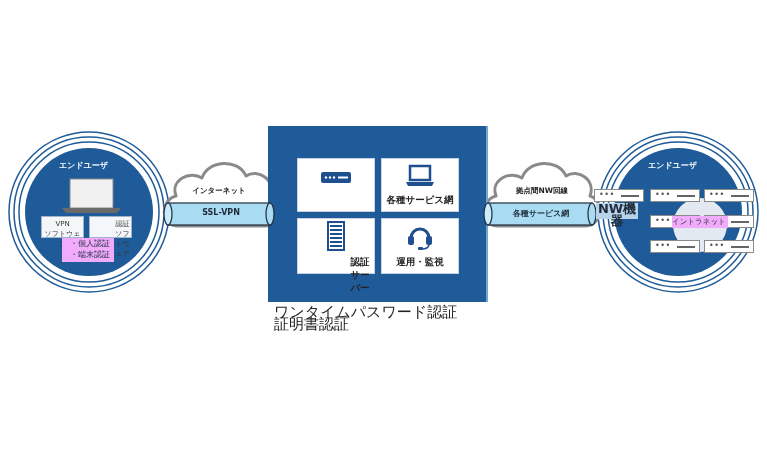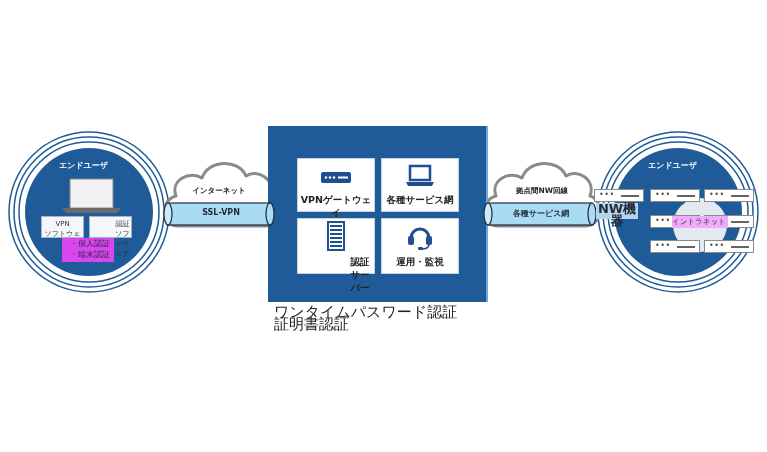--- a/index.html
+++ b/index.html
@@ -5,21 +5,21 @@
     html, body { margin: 0; padding: 0; background: #ffffff; }
     body { width: 767px; height: 452px; position: relative; overflow: hidden;
            font-family: "DejaVu Sans", "Liberation Sans", sans-serif; }
     .abs { position: absolute; }
     svg.canvas { position: absolute; left: 0; top: 0; }
     .lbl { position: absolute; white-space: nowrap; text-align: left; }
     .white-bold { color: #ffffff; font-weight: bold; }
     .tile { position: absolute; background: #ffffff; border: 1px solid #c9d3e0; }
     .tile-label { position: absolute; left: 0; right: 0; text-align: center; font-size: 9.5px; font-weight: bold; color: #222; }
     .sw { position: absolute; background: #f4f6f9; border: 1px solid #9fb3cc; font-size: 7px; color: #333; text-align: center; line-height: 10px; padding-top: 2px; box-sizing: border-box; }
-    .auth { position: absolute; background: #d946ef; font-size: 8px; color: #1f2b3a; line-height: 11px; padding-left: 8px; box-sizing: border-box; }
+    .auth { position: absolute; background: #f0abfc; font-size: 8px; color: #1f2b3a; line-height: 11px; padding-left: 8px; box-sizing: border-box; }
     .pipe-label { position: absolute; font-size: 8px; font-weight: bold; color: #1f2b3a; text-align: center; }
     .cloud-label { position: absolute; font-size: 7.5px; font-weight: bold; color: #222; text-align: center; }
     .dev { position: absolute; width: 50px; height: 13px; background: #ffffff; border: 1.5px solid #8a8a8a; box-sizing: border-box; }
     .dev .dots { position: absolute; left: 4px; top: 0px; font-size: 8px; line-height: 10px; color: #555; letter-spacing: 0.5px; }
     .dev .bar { position: absolute; left: 26px; top: 5px; width: 18px; height: 1.5px; background: #666; }
     .caption { position: absolute; font-size: 15px; color: #222; line-height: 12px; }
   </style>
 </head>
 <body>
 
@@ -91,21 +91,20 @@
 <div class="pipe-label" style="left:494px; top:208px; width:94px;">各種サービス網</div>
 
 <div class="tile" style="left:297px; top:158px; width:76px; height:52px;">
   <svg class="abs" style="left:22px; top:12px;" width="32" height="14">
     <rect x="1" y="1" width="30" height="11" rx="2" fill="#1f4f8f"></rect>
     <circle cx="6" cy="6.5" r="1.2" fill="#fff"></circle>
       <circle cx="10" cy="6.5" r="1.2" fill="#fff"></circle>
       <circle cx="14" cy="6.5" r="1.2" fill="#fff"></circle>
     <rect x="18" y="5.5" width="10" height="2" fill="#fff"></rect>
   </svg>
-  <div class="tile-label" style="top:35px;">VPNゲートウェイ</div>
 </div>
 
 <div class="tile" style="left:381px; top:158px; width:76px; height:52px;">
   <svg class="abs" style="left:23px; top:5px;" width="30" height="24">
     <rect x="5" y="2" width="20" height="14" fill="none" stroke="#1f4f8f" stroke-width="2.5"></rect>
     <path d="M1,18 L29,18 L27,22 L3,22 Z" fill="#1f4f8f"></path>
   </svg>
   <div class="tile-label" style="top:35px;">各種サービス網</div>
 </div>
 

